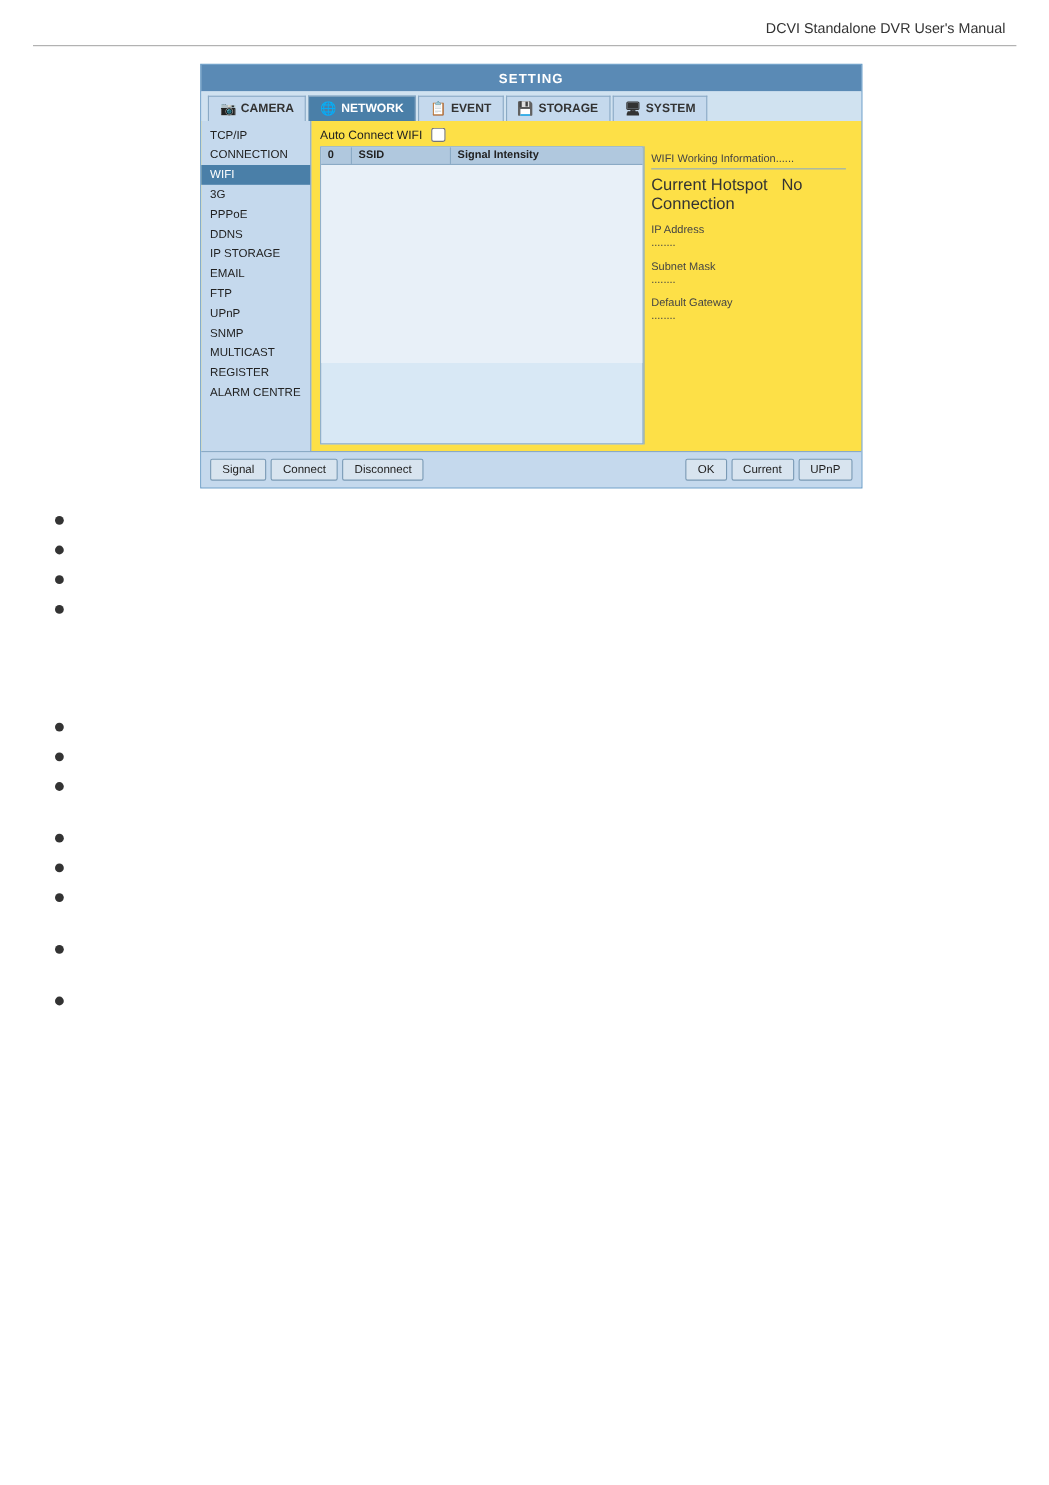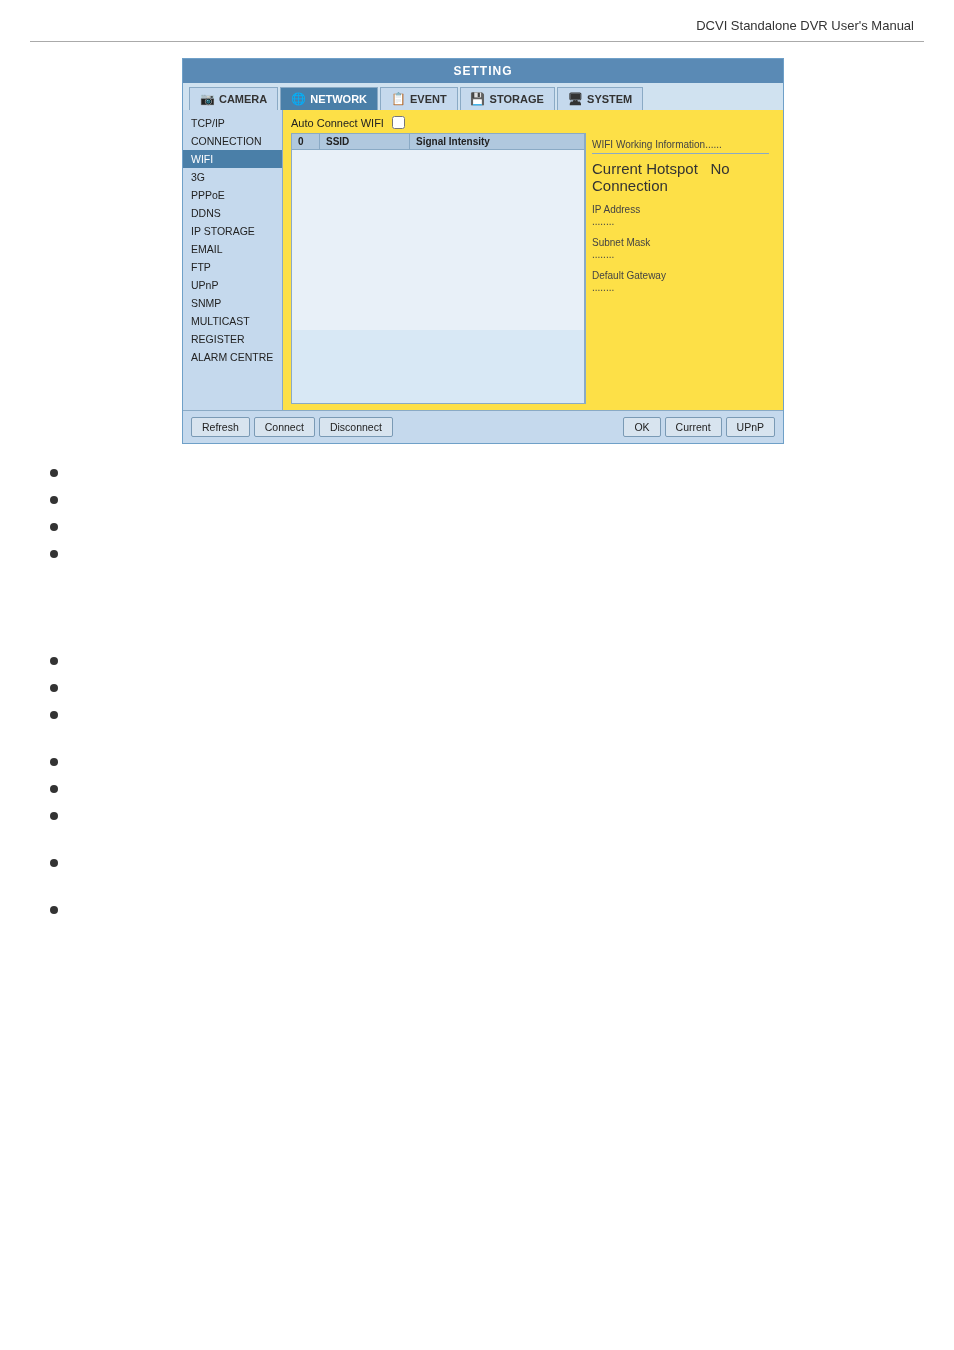--- a/index.html
+++ b/index.html
@@ -374,21 +374,21 @@
               <span class="label">Default Gateway</span>
               <span class="value">........</span>
             </div>
           </div>
         </div>
       </div>
     </div>
 
     <div class="dialog-bottom">
       <div class="btn-group-left">
-        <button class="btn">Refresh</button>
+        <button class="btn">Signal</button>
         <button class="btn">Connect</button>
         <button class="btn">Disconnect</button>
       </div>
       <div class="btn-group-right">
         <button class="btn">OK</button>
         <button class="btn">Current</button>
         <button class="btn">UPnP</button>
       </div>
     </div>
 

